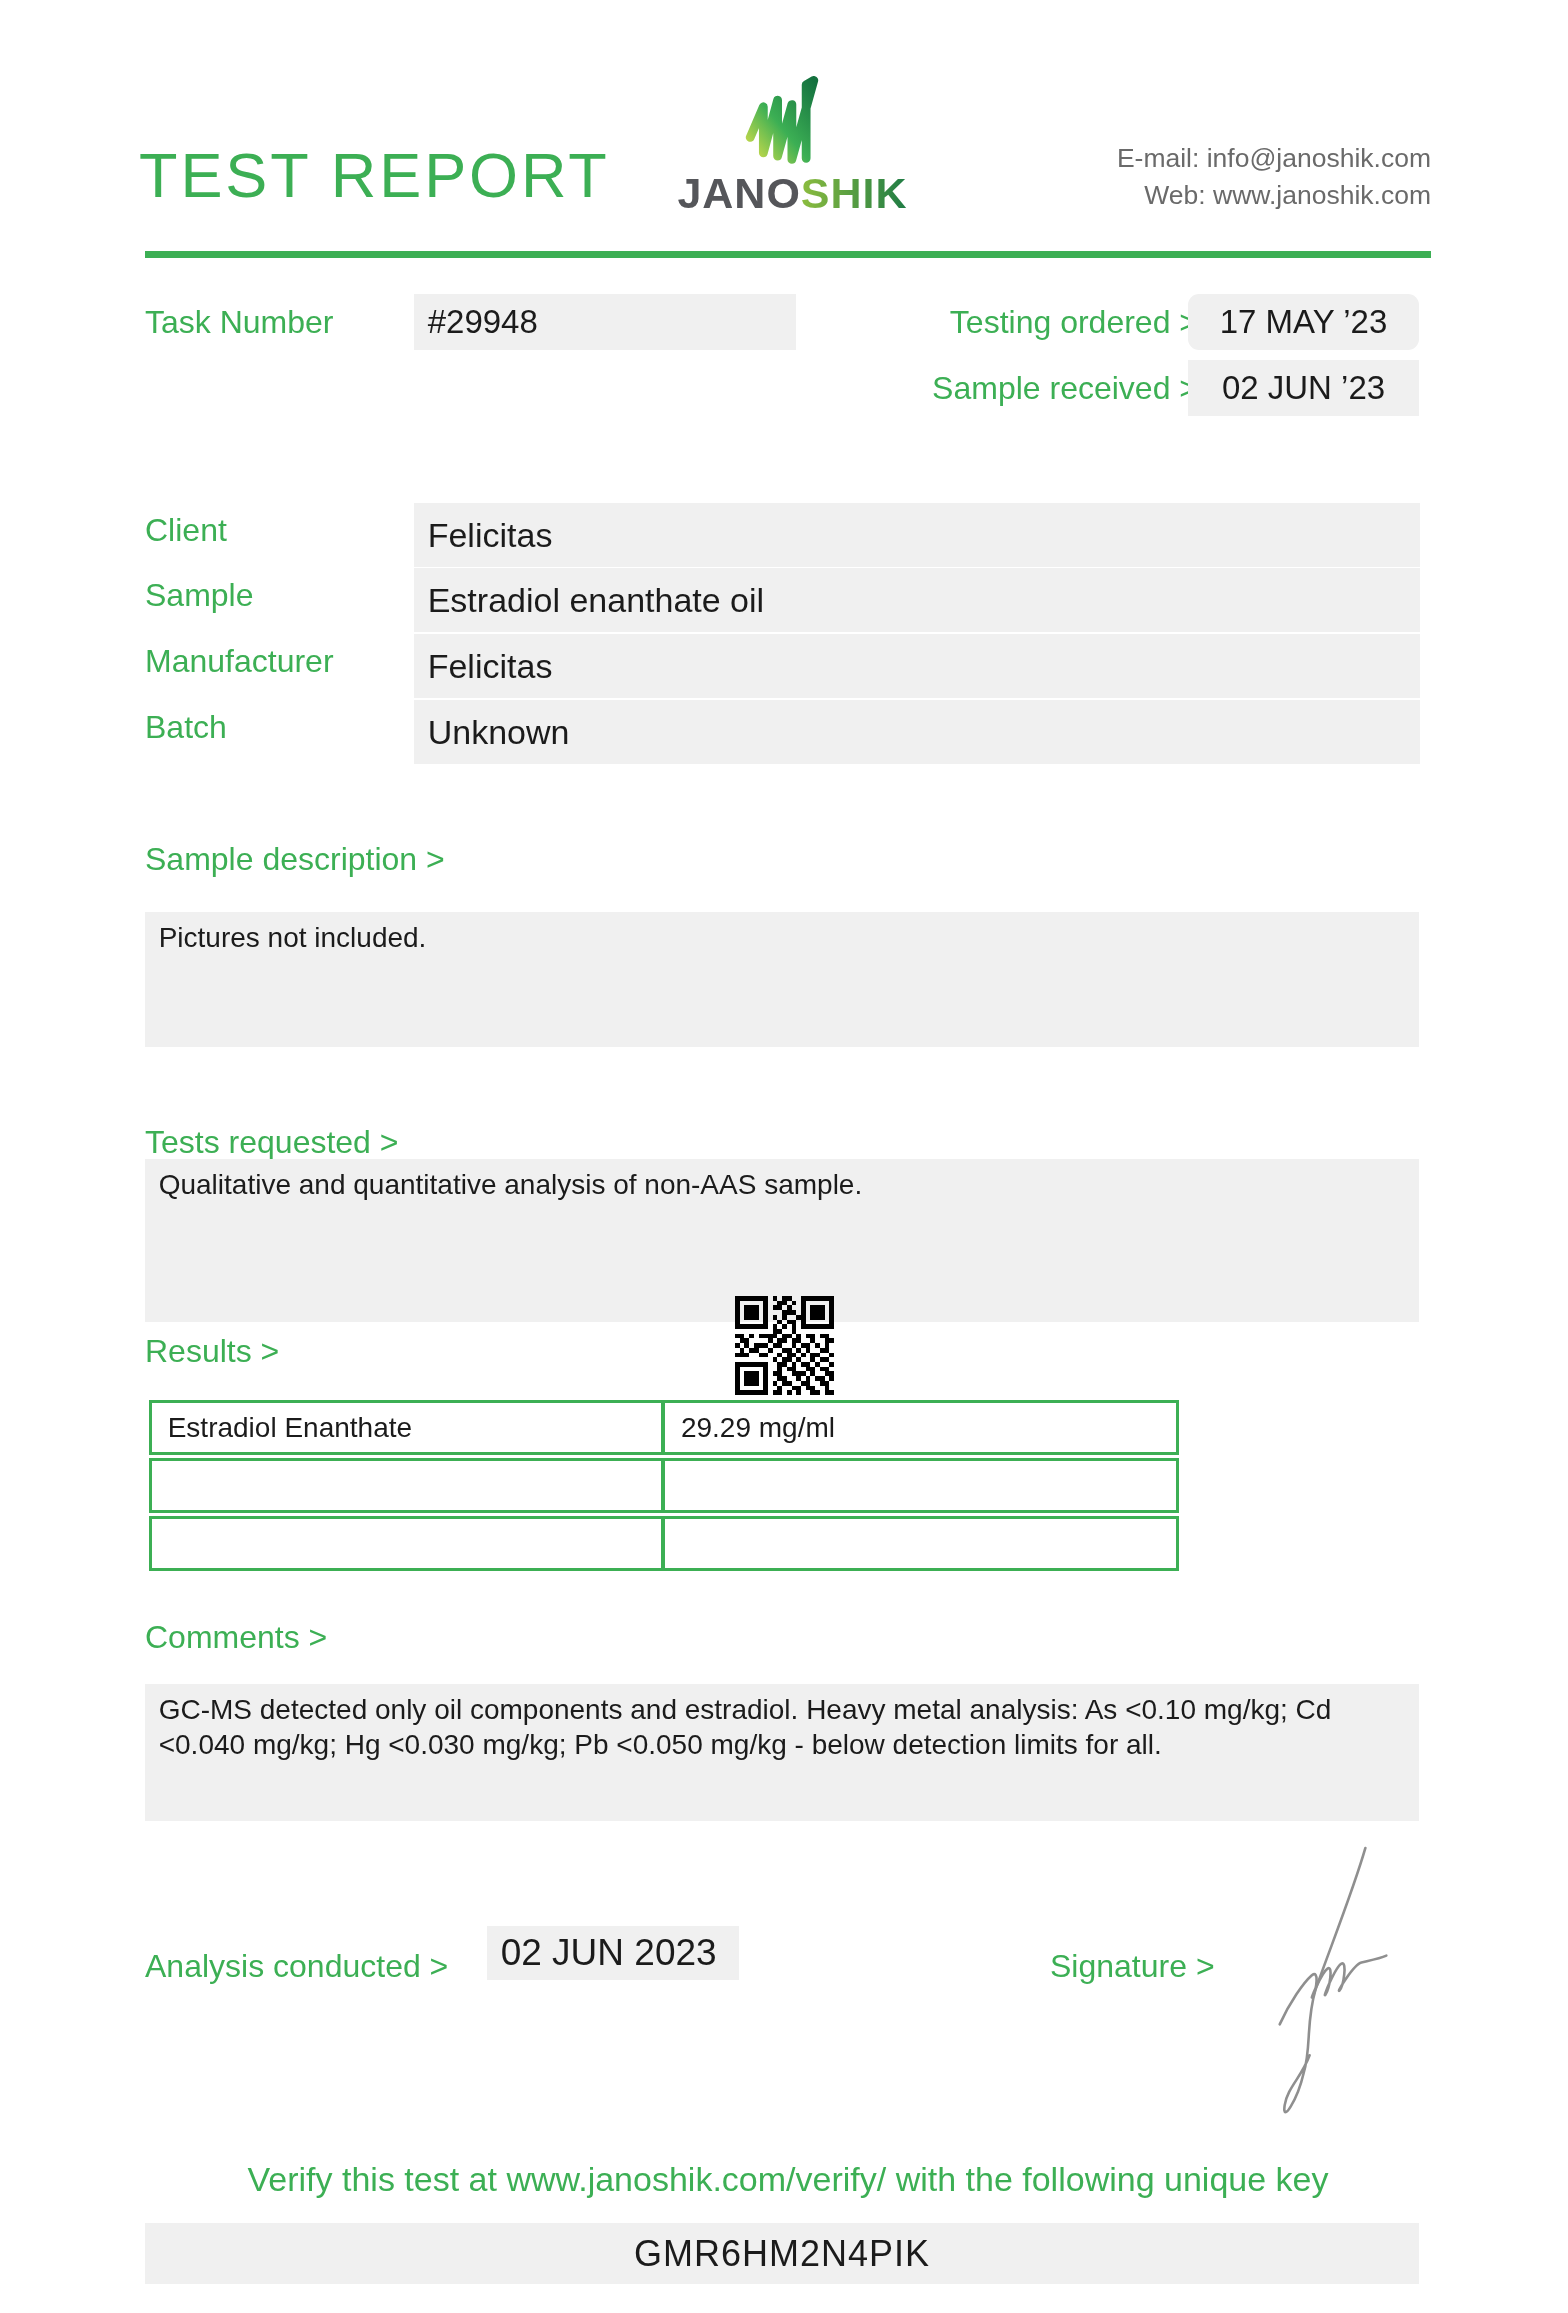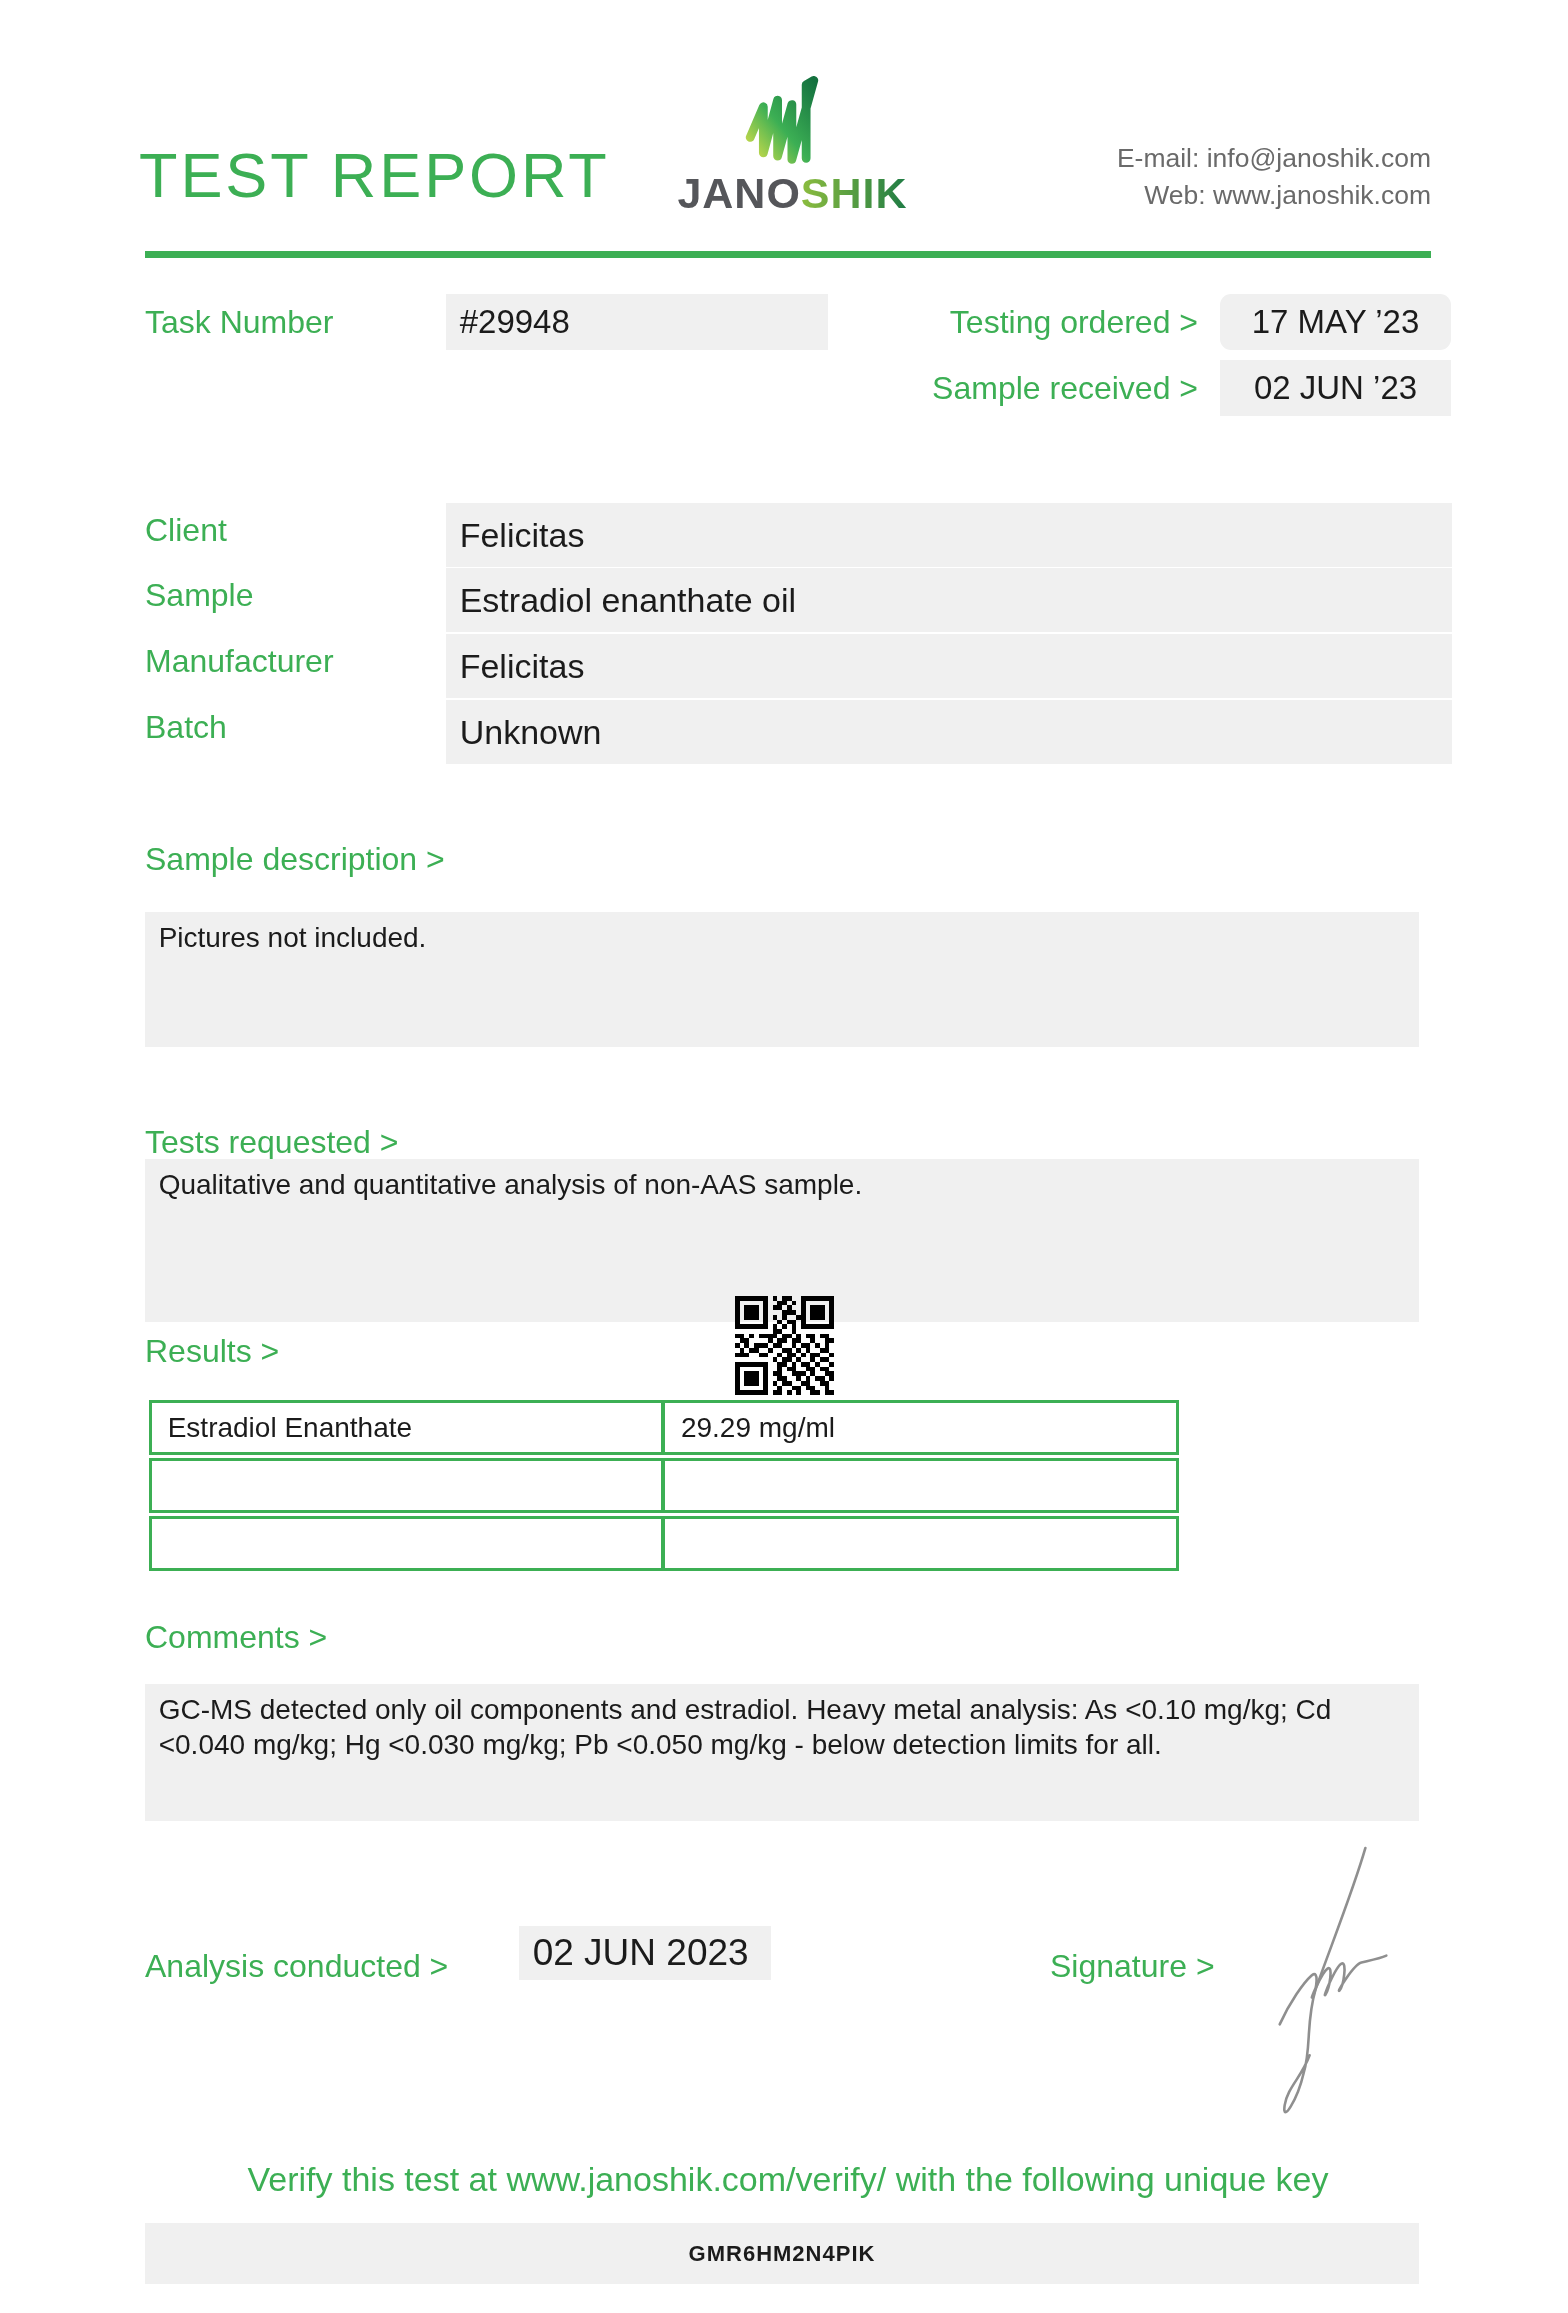--- a/index.html
+++ b/index.html
@@ -18,21 +18,21 @@
   .title{left:139px;top:139px;font-size:63px;letter-spacing:2.9px;color:var(--accent);font-weight:400;}
   .logo-icon{left:733px;top:76px;width:98px;height:90px;}
   .wordmark{left:665px;top:169px;width:255px;text-align:center;font-size:43px;font-weight:700;letter-spacing:1px;}
   .wm-jano{color:#55565A;}
   .wm-shik{background:linear-gradient(90deg,#8CBD3F,#1E7B45);-webkit-background-clip:text;background-clip:text;color:transparent;}
   .contact{top:140px;right:137px;text-align:right;font-size:26.5px;color:var(--muted);line-height:37px;}
   .divider{left:145px;top:251px;width:1286px;height:6.9px;background:var(--accent);}
 
   
   .glabel{color:var(--accent);font-size:32px;white-space:nowrap;}
-  .valuebox{background:var(--box);display:flex;align-items:center;font-size:33px;color:var(--ink);margin-left:32px;}
+  .valuebox{background:var(--box);display:flex;align-items:center;font-size:33px;color:var(--ink);}
   .task-label{left:145px;top:304px;}
   .task-box{left:414px;top:294px;width:382px;height:56px;padding-left:13.7px;}
   .ordered-label{top:304px;right:370px;}
   .ordered-box{left:1188px;top:294px;width:231px;height:56px;justify-content:center;border-radius:11px;}
   .received-label{top:370px;right:370px;}
   .received-box{left:1188px;top:360px;width:231px;height:56px;justify-content:center;}
 
   
   .field-label{left:145px;}
   .field-box{left:414px;width:1006px;height:64px;padding-left:13.7px;font-size:34px;}
@@ -48,21 +48,21 @@
   .rcell{border:3.9px solid var(--accent);height:55px;display:flex;align-items:center;padding-left:15.7px;font-size:28px;background:#fff;}
   .rcell.c1{width:634px;border-right-width:2px;}
   .rcell.c2{width:636px;border-left-width:2px;}
 
   
   .analysis-label{left:145px;top:1948px;}
   .analysis-box{left:487px;top:1926px;width:252px;height:54px;padding-left:13.7px;font-size:37px;}
   .signature-label{left:1050px;top:1948px;}
   .signature{left:1264px;top:1838px;width:147px;height:294px;}
   .verify-line{left:145px;top:2160px;width:1286px;text-align:center;color:var(--accent);font-size:34px;white-space:nowrap;}
-  .key-box{left:145px;top:2223px;width:1274px;height:61px;background:var(--box);display:flex;align-items:center;justify-content:center;font-size:22px;letter-spacing:1px;color:var(--ink);font-weight:bold;}
+  .key-box{left:145px;top:2223px;width:1274px;height:61px;background:var(--box);display:flex;align-items:center;justify-content:center;font-size:36px;letter-spacing:1px;color:var(--ink);}
 </style>
 </head>
 <body>
 
 <div id="page">
 
   <div class="abs title">TEST REPORT</div>
 
   <svg class="abs logo-icon" viewBox="0 0 66 82">
     <defs>

